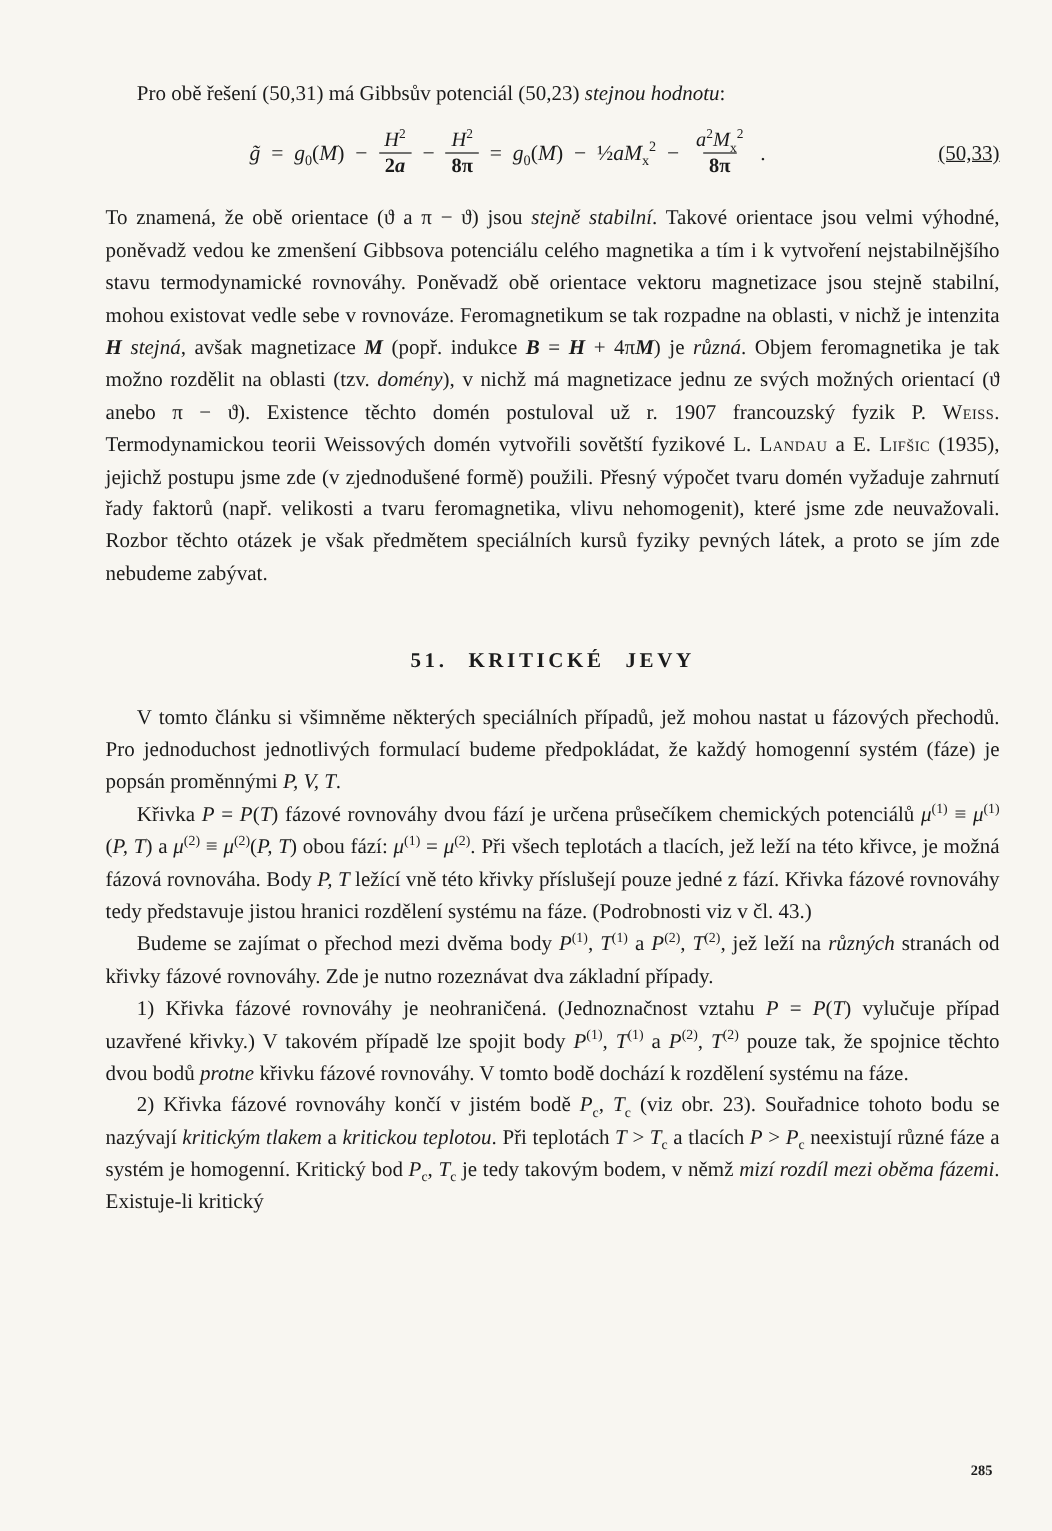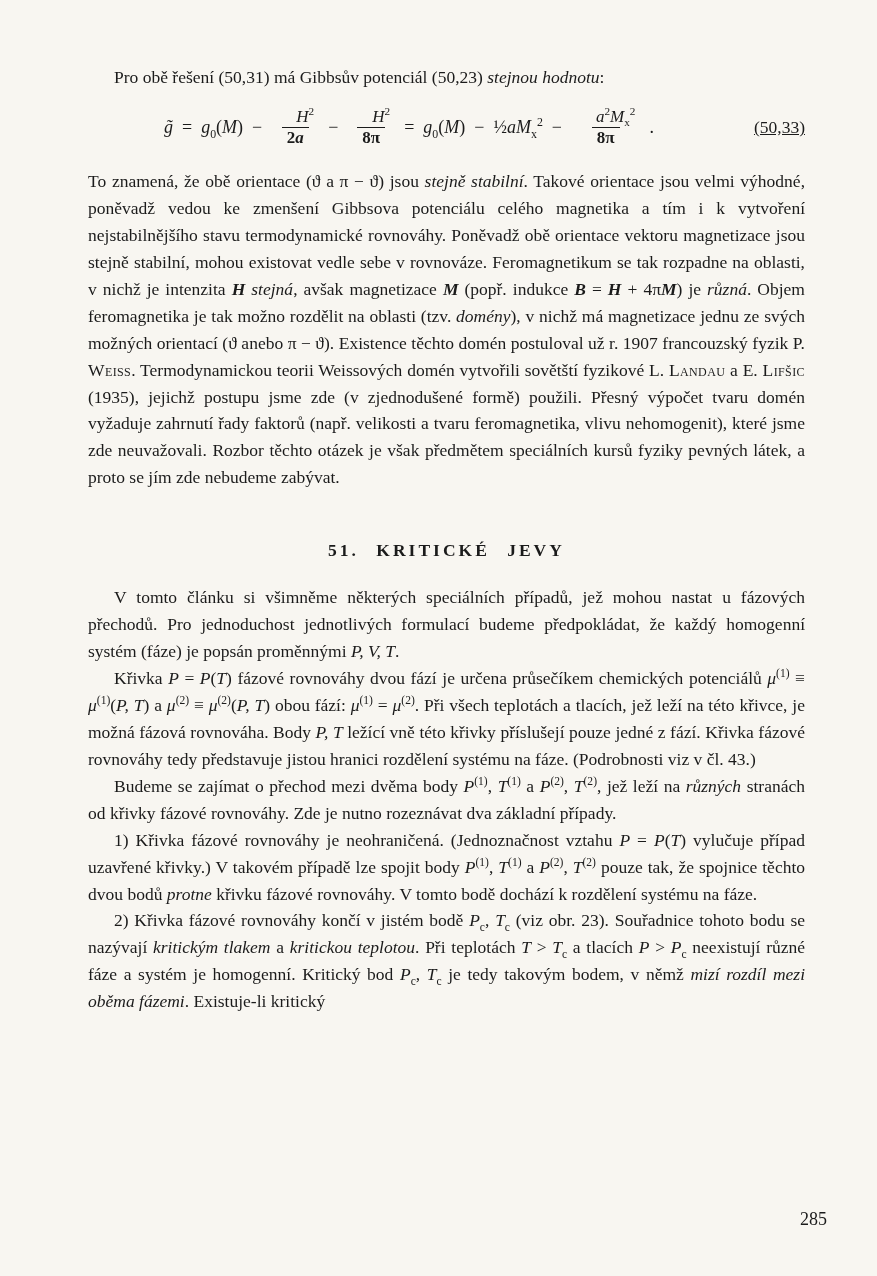--- a/index.html
+++ b/index.html
@@ -1,41 +1,41 @@
 <!DOCTYPE html>
 <html><head>
 <meta charset="utf-8">
 <style>
   html,body{margin:0;padding:0;}
   body{background:#cfcdc7;font-family:"Liberation Serif","DejaVu Serif",serif;}
   .page{
     width:877px;height:1276px;background:#f8f6f1;position:relative;
-    box-sizing:border-box;padding:64px 72px 0 88px;
+    box-sizing:border-box;padding:64px 44px 0 88px;
     font-size:17.5px;line-height:1.54;color:#1b1b1b;overflow:hidden;
     margin:0 auto;
   }
   .para{margin:0;text-align:justify;text-indent:26px;}
   .para.no-indent{text-indent:0;}
   .seg-i{font-style:italic;}
   .seg-bi{font-style:italic;font-weight:bold;}
   .seg-sc{font-variant:small-caps;letter-spacing:0.4px;}
   .seg-sup{vertical-align:super;font-size:66%;line-height:0;}
   .seg-sub{vertical-align:sub;font-size:66%;line-height:0;}
   .section-heading{
     font-size:17.5px;font-weight:bold;letter-spacing:3px;word-spacing:10px;
     text-align:center;margin:46px 0 20px 0;
   }
   .equation-row{display:flex;align-items:center;margin:16px 0 20px 0;}
   .equation{flex:1;display:flex;justify-content:center;align-items:center;gap:9px;font-size:18px;}
   .equation .tok{white-space:nowrap;}
   .frac{display:inline-flex;flex-direction:column;align-items:center;line-height:1.18;font-size:17px;}
-  .frac .num{display:block;padding:0 5px;margin-left:20px;}
+  .frac .num{display:block;padding:0 5px;}
   .frac .den{display:block;border-top:1.4px solid #1b1b1b;padding:0 5px;font-weight:bold;}
   .eq-number{margin-left:24px;white-space:nowrap;text-decoration:underline;}
-  .page-number{position:absolute;right:50px;bottom:42px;font-weight:normal;font-size:18px;}
+  .page-number{position:absolute;right:50px;bottom:42px;font-weight:bold;font-size:12px;}
 </style>
 </head>
 <body>
 
 <div class="page">
   <div>
       <p class="para"><span>Pro obě řešení (50,31) má Gibbsův potenciál (50,23) </span><span class="seg-i">stejnou hodnotu</span><span>:</span></p>
       <div class="equation-row">
         <div class="equation">
           <span class="tok"><span class="seg-i">g̃</span></span>

